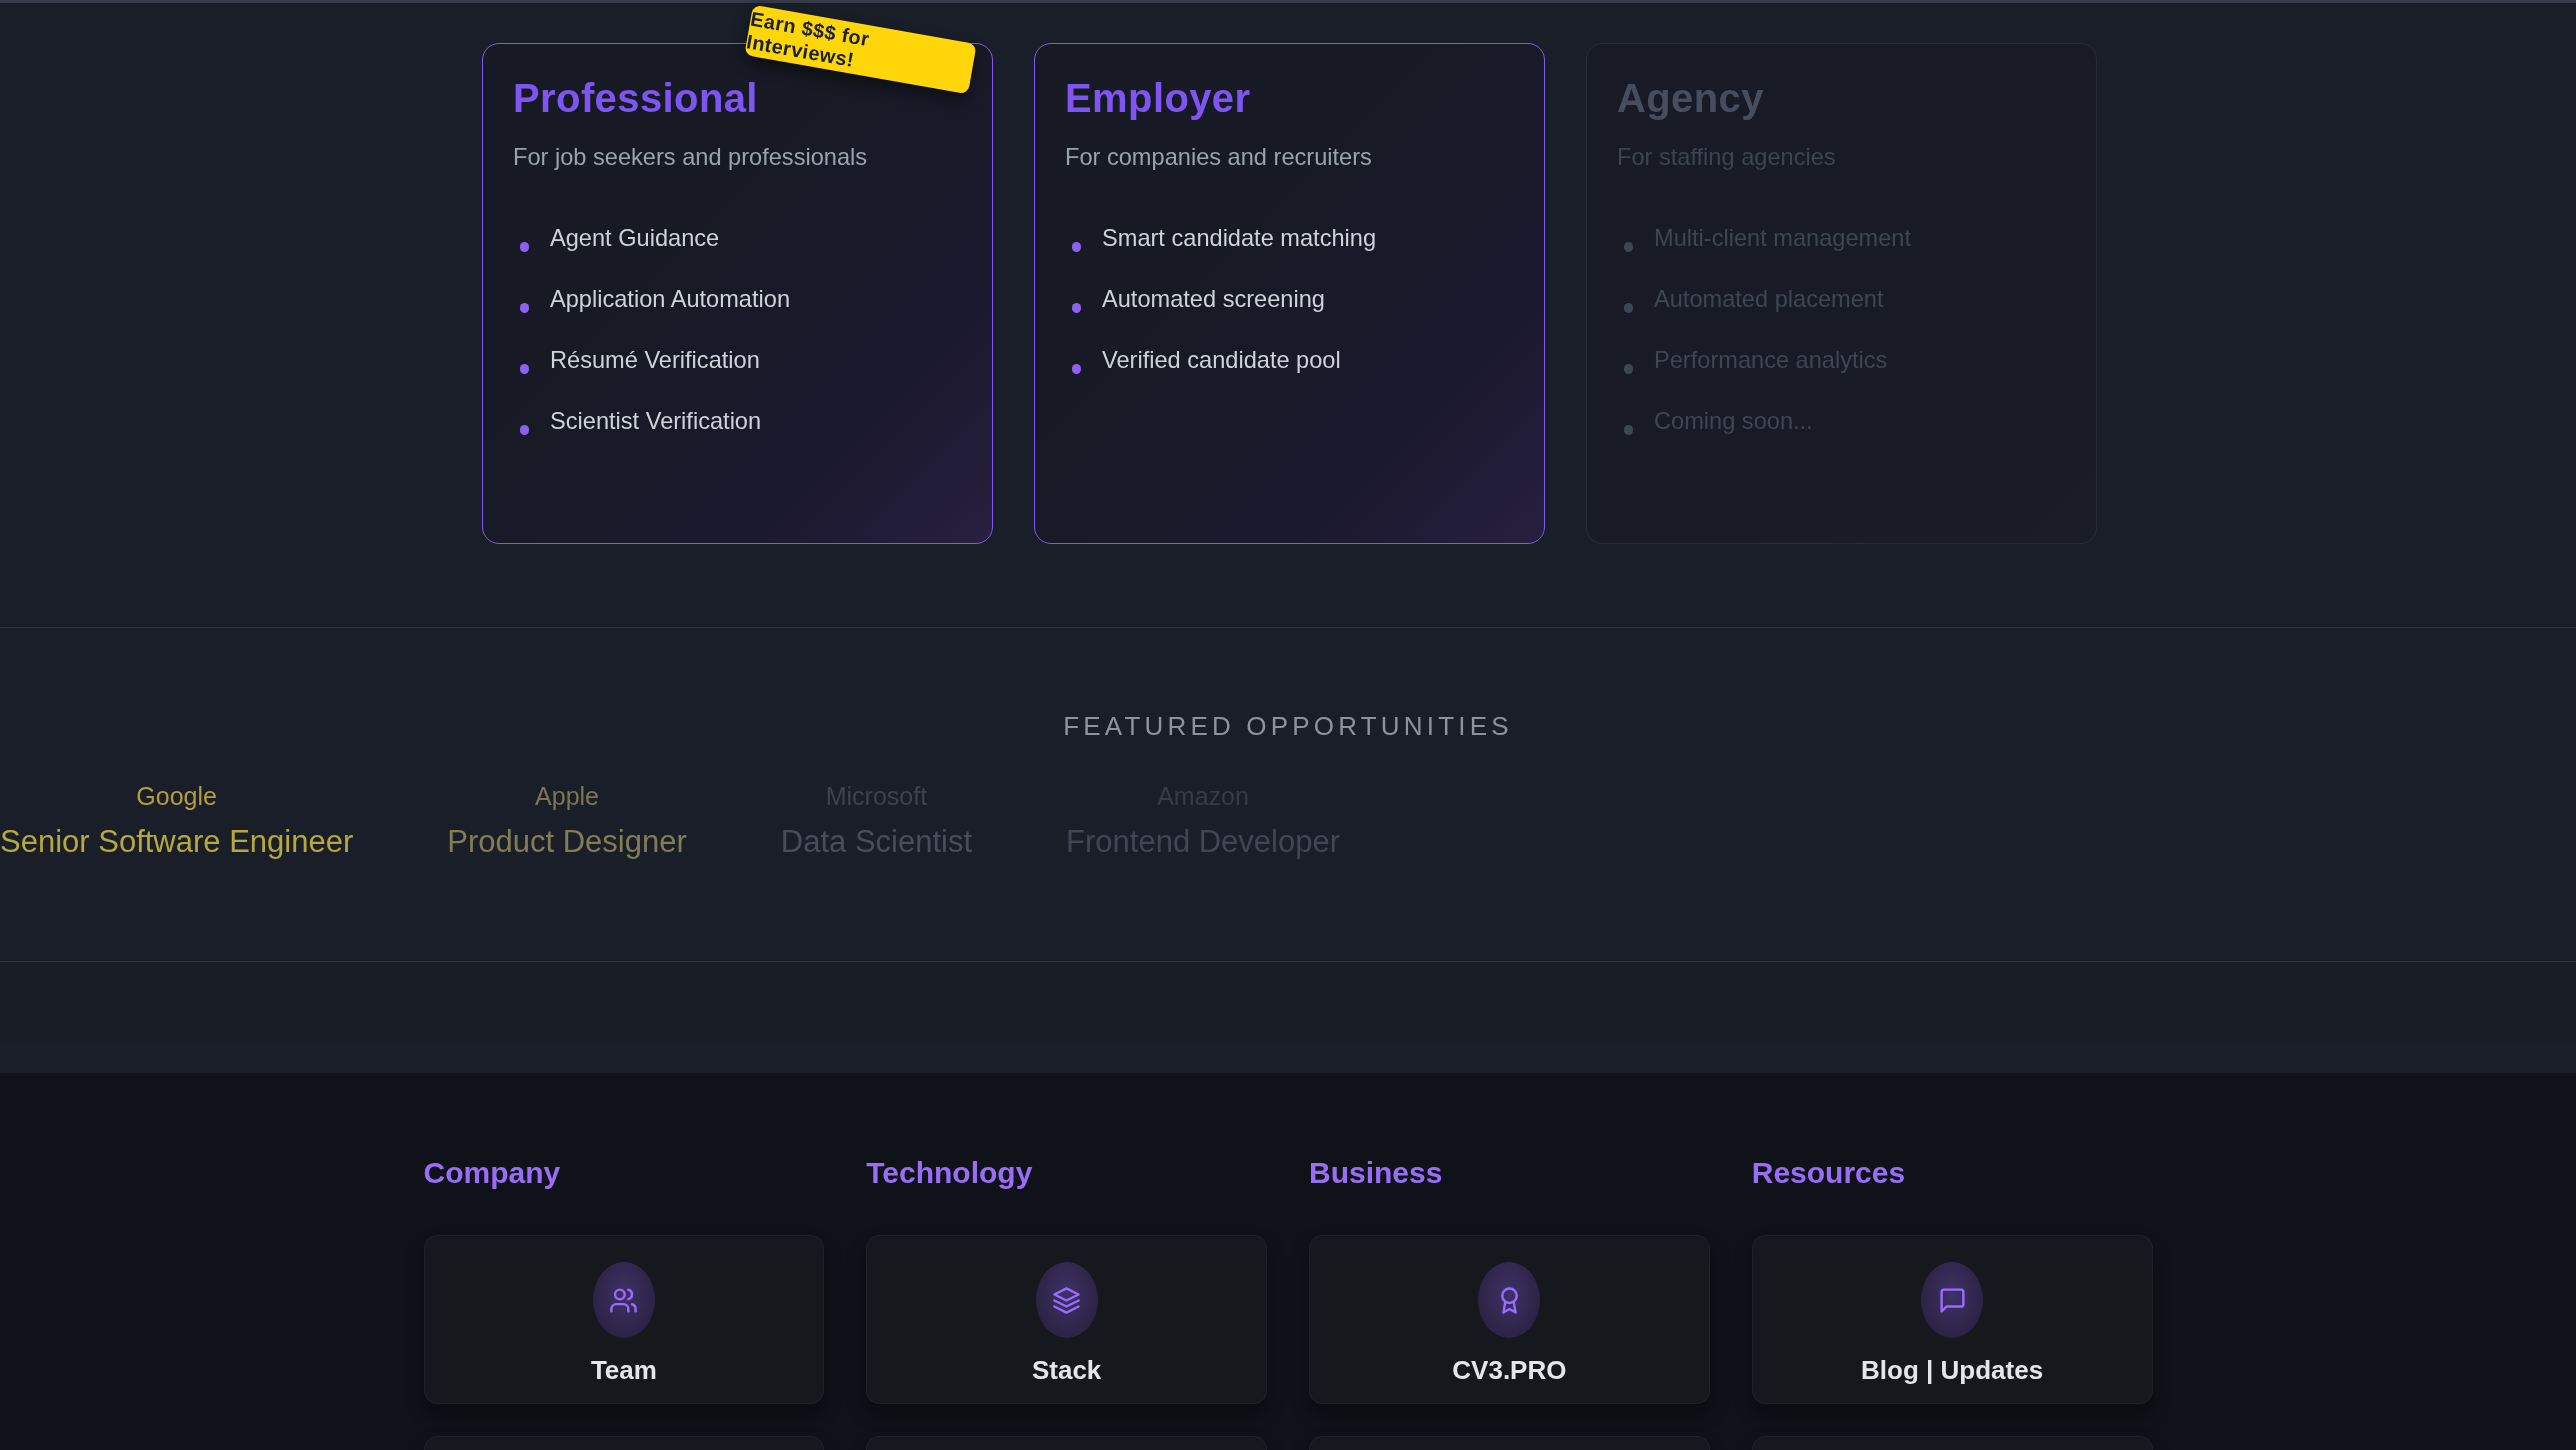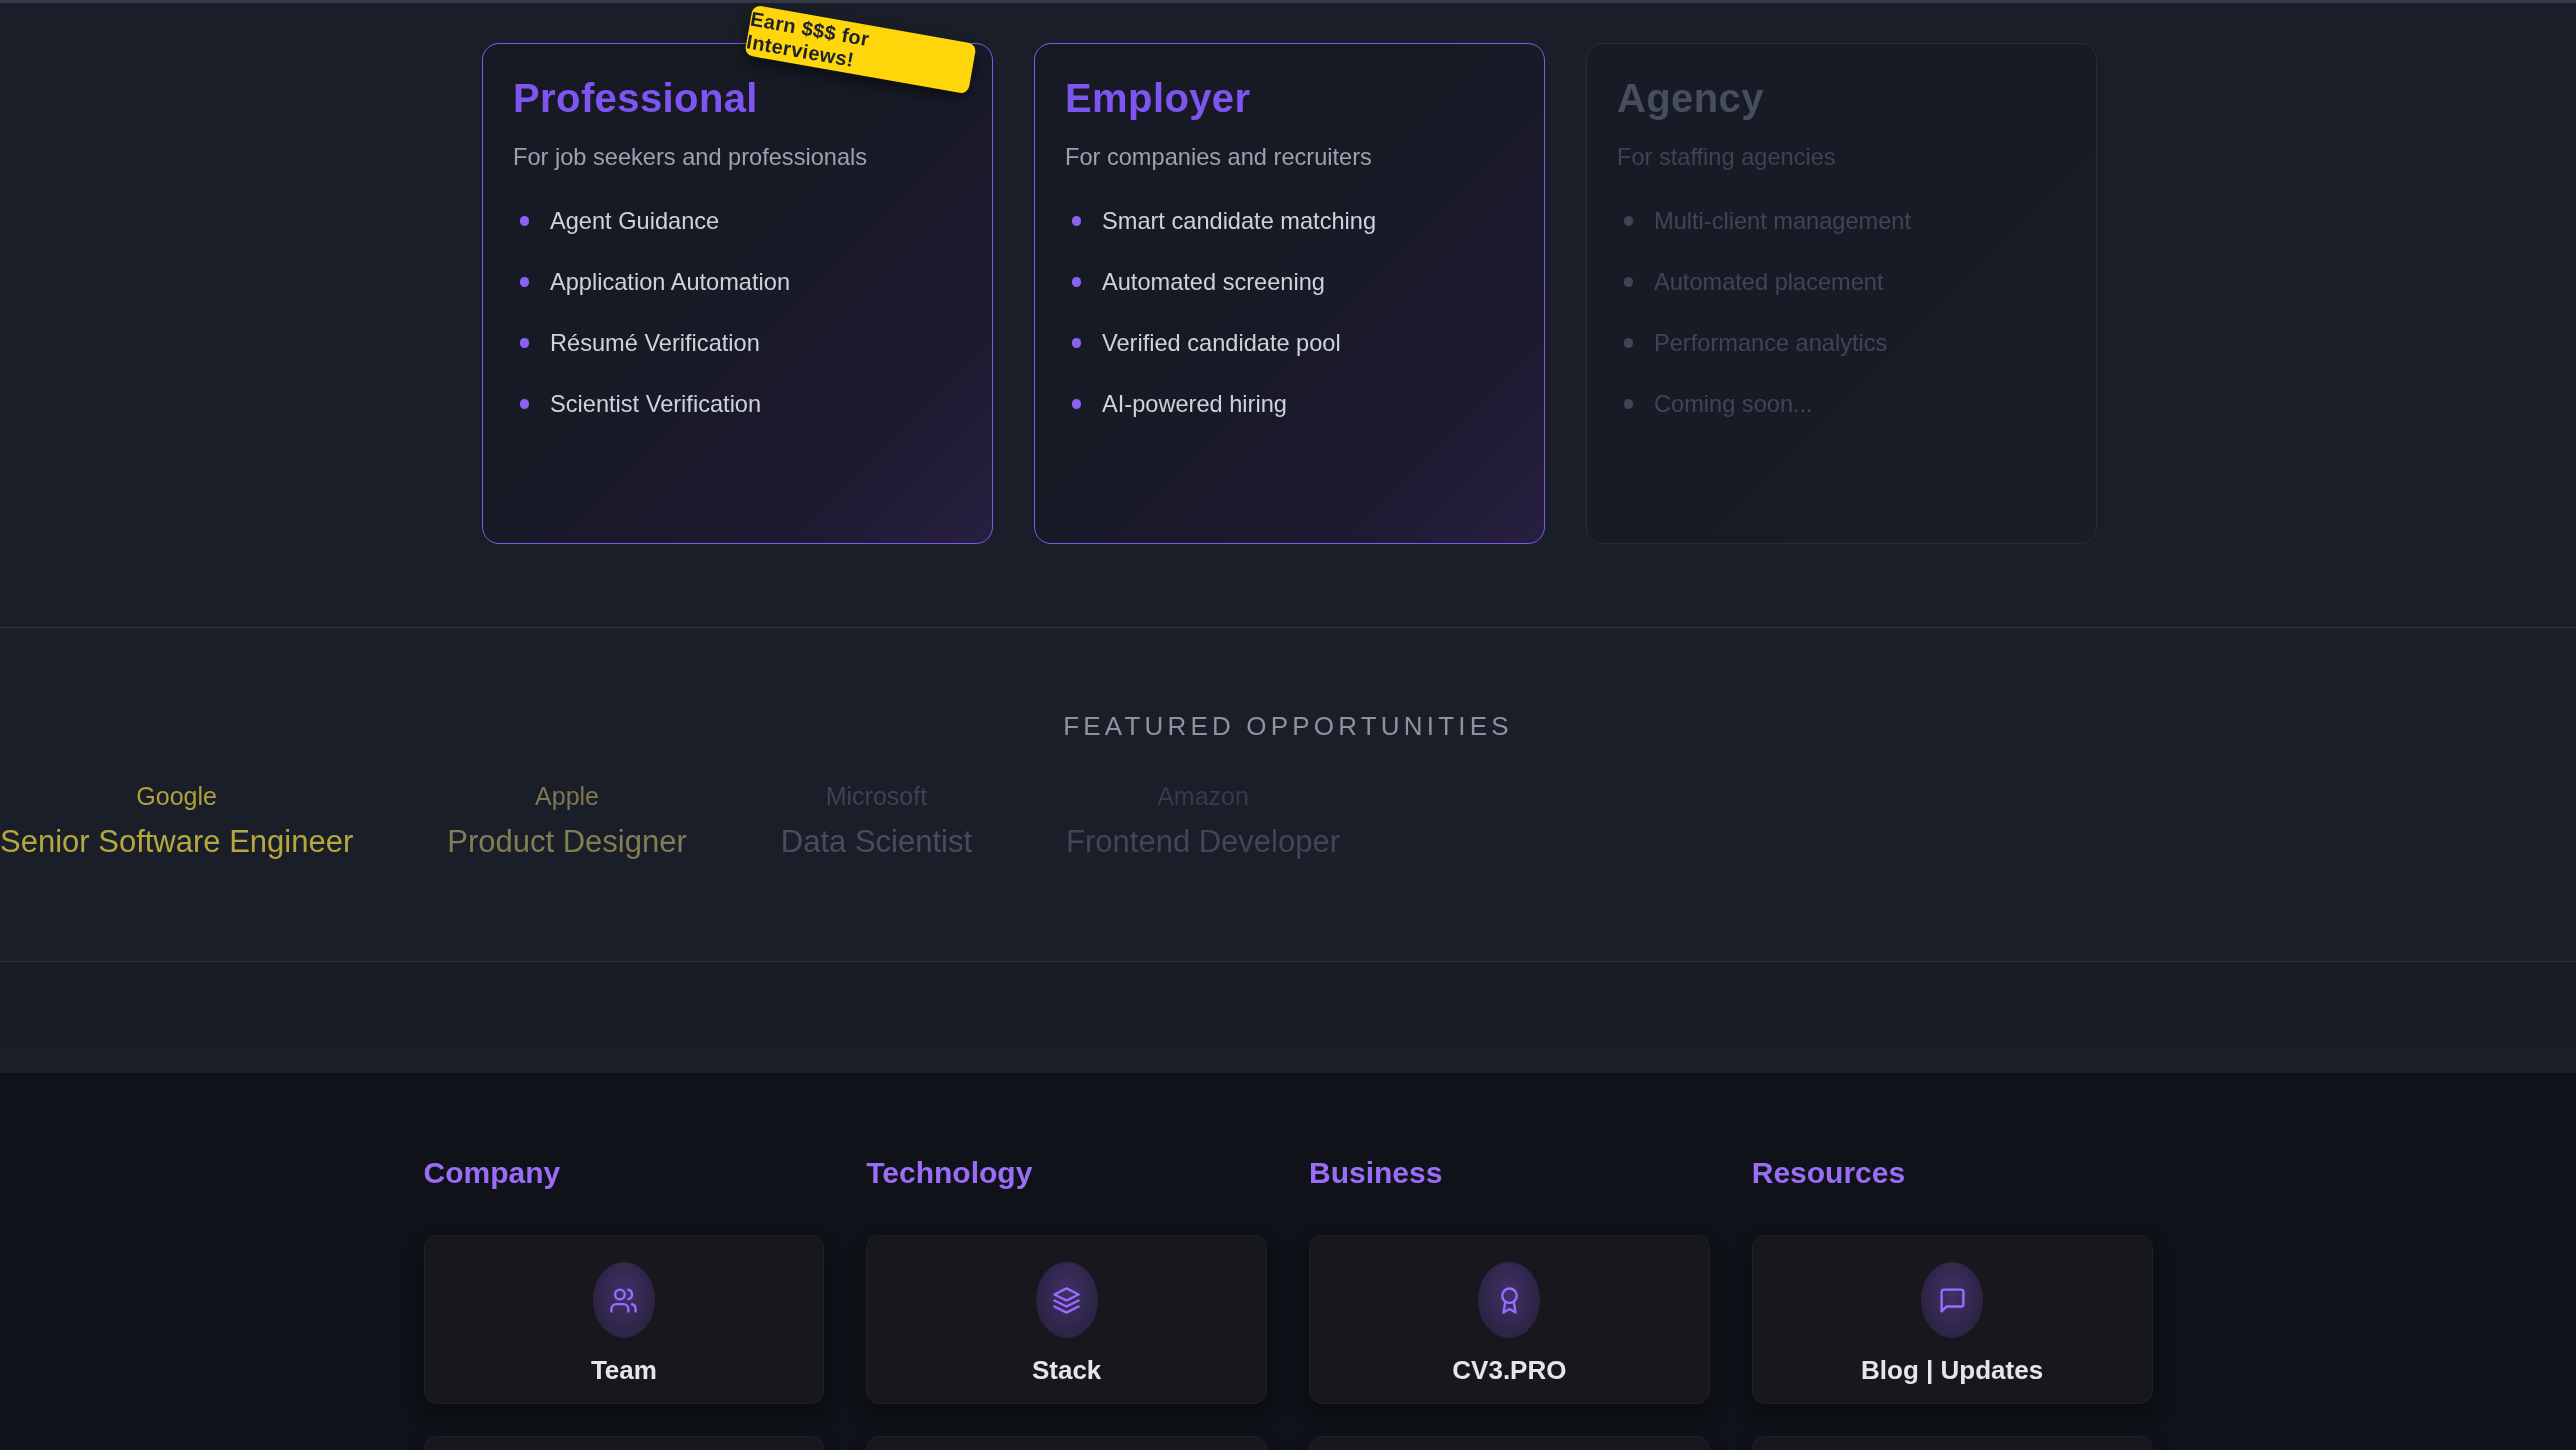--- a/index.html
+++ b/index.html
@@ -19,21 +19,21 @@
     background:linear-gradient(135deg,#171a24 40%,#1c1930 78%,#272040 100%);
   }
   .plan-card.dim{
     border-color:#272c38;
     background:linear-gradient(135deg,#181b25 55%,#1a1c28 100%);
     border-radius:16px;
   }
   .plan-title{margin:0;font-size:40px;line-height:49px;font-weight:bold;color:#7e55f0;letter-spacing:0.4px;}
   .plan-subtitle{margin:20px 0 0 0;font-size:23.6px;line-height:29px;color:#9aa2ae;}
   .plan-features{margin:18.5px 0 0 0;padding:0 0 0 6.7px;list-style:none;}
-  .plan-features li{display:flex;align-items:center;height:61px;}
+  .plan-features li{display:flex;align-items:flex-end;height:61px;}
   .dot{width:9.3px;height:9.3px;border-radius:50%;background:#8b62f0;margin-right:21px;flex:none;}
   .feature-text{font-size:23.6px;color:#ced3da;}
   .plan-card.dim .plan-title{color:#454d5e;}
   .plan-card.dim .plan-subtitle{color:#3c4452;}
   .plan-card.dim .feature-text{color:#3e4654;}
   .plan-card.dim .dot{background:#3e4654;}
 
   
   .badge{
     position:absolute;left:747px;top:24.4px;width:227px;height:51px;z-index:6;
@@ -114,24 +114,20 @@
               <span class="feature-text">Smart candidate matching</span>
             </li>
           <li>
               <span class="dot"></span>
               <span class="feature-text">Automated screening</span>
             </li>
           <li>
               <span class="dot"></span>
               <span class="feature-text">Verified candidate pool</span>
             </li>
-          <li>
-              <span class="dot"></span>
-              <span class="feature-text">AI-powered hiring</span>
-            </li>
         </ul>
       </div>
 
       <div class="plan-card dim">
         <h2 class="plan-title">Agency</h2>
         <p class="plan-subtitle">For staffing agencies</p>
         <ul class="plan-features">
           <li>
               <span class="dot"></span>
               <span class="feature-text">Multi-client management</span>

